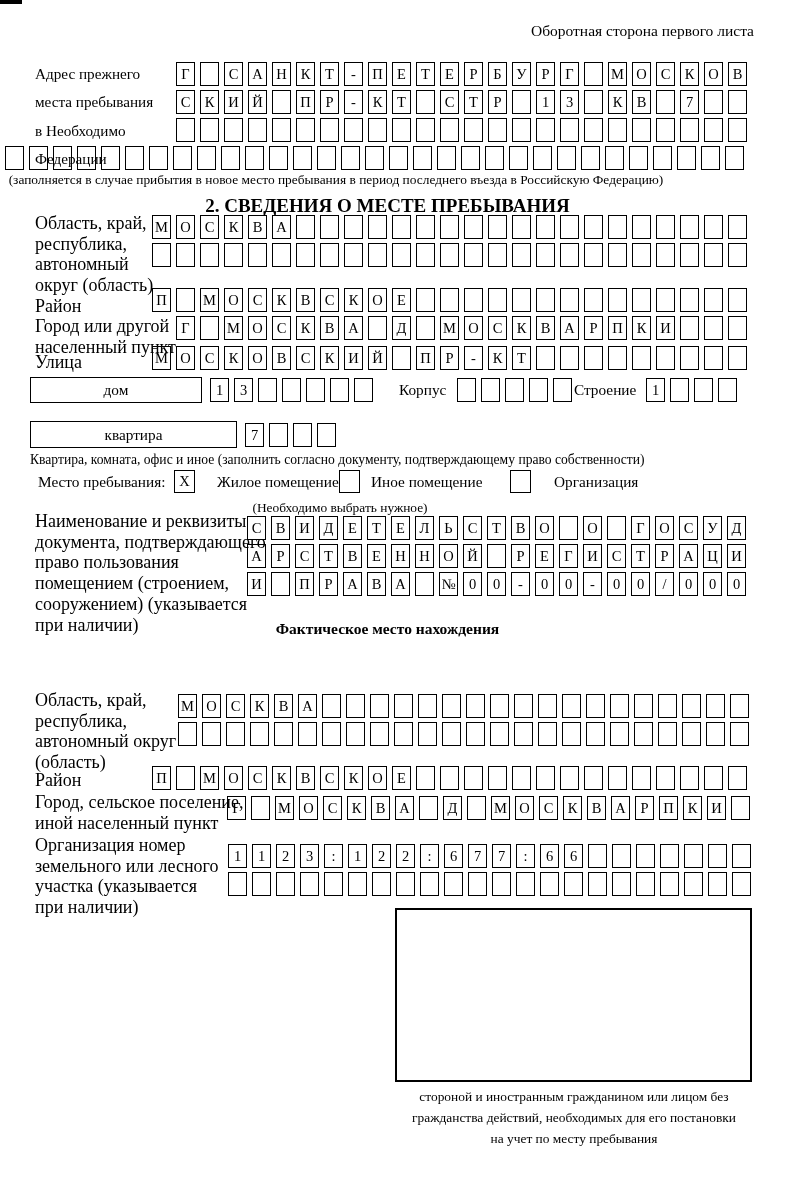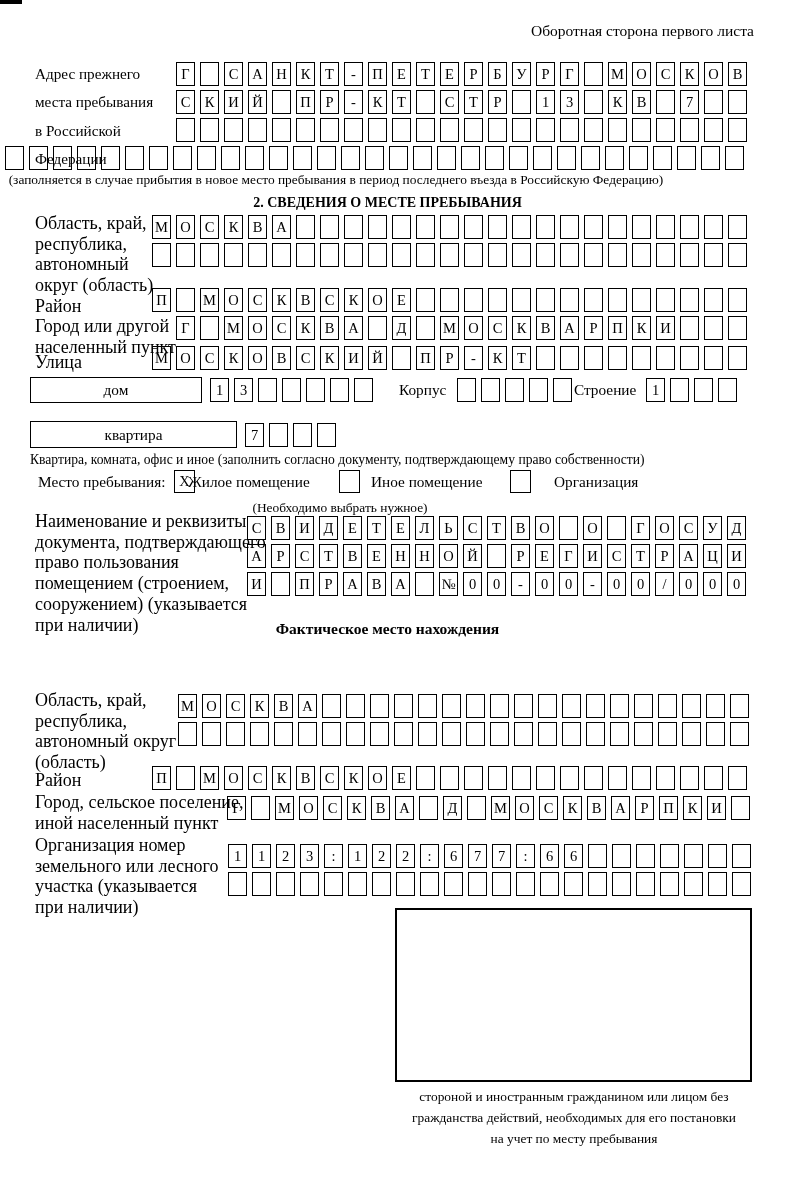--- a/index.html
+++ b/index.html
@@ -27,21 +27,21 @@
 
 <div class="page">
 
   <div class="artifact"></div>
 
   <div class="abs lbl" style="right:46px;top:22px;font-size:15.5px">Оборотная сторона первого листа</div>
 
   <div class="abs smalllbl" style="left:35px;top:60px;line-height:28.4px;font-size:15.2px">
       <div>Адрес прежнего</div>
       <div>места пребывания</div>
-      <div>в Российской</div>
+      <div>в Необходимо</div>
       <div>Федерации</div>
     </div>
   <div class="boxrow" style="left:176px;top:62px">
       <div class="cell">Г</div>
       <div class="cell"></div>
       <div class="cell">С</div>
       <div class="cell">А</div>
       <div class="cell">Н</div>
       <div class="cell">К</div>
       <div class="cell">Т</div>
@@ -143,21 +143,21 @@
       <div class="cell"></div>
       <div class="cell"></div>
       <div class="cell"></div>
       <div class="cell"></div>
       <div class="cell"></div>
       <div class="cell"></div>
       <div class="cell"></div>
     </div>
   <div class="abs note center" style="left:0;top:172px;width:672px;white-space:normal">(заполняется в случае прибытия в новое место пребывания в период последнего въезда в Российскую Федерацию)</div>
 
-  <div class="abs bold center" style="left:0;top:195px;width:775px;font-size:14px">2. СВЕДЕНИЯ О МЕСТЕ ПРЕБЫВАНИЯ</div>
+  <div class="abs bold center" style="left:0;top:195px;width:775px;font-size:19px">2. СВЕДЕНИЯ О МЕСТЕ ПРЕБЫВАНИЯ</div>
 
   <div class="abs smalllbl" style="left:35px;top:213px">
       <div>Область, край,</div>
       <div>республика,</div>
       <div>автономный</div>
       <div>округ (область)</div>
     </div>
   <div class="boxrow" style="left:152px;top:215px">
       <div class="cell">М</div>
       <div class="cell">О</div>
@@ -336,21 +336,21 @@
   <div class="boxrow" style="left:245px;top:423px">
       <div class="cell">7</div>
       <div class="cell"></div>
       <div class="cell"></div>
       <div class="cell"></div>
     </div>
   <div class="abs" style="left:30px;top:452px;font-size:13.6px">Квартира, комната, офис и иное (заполнить согласно документу, подтверждающему право собственности)</div>
 
   <div class="abs lbl" style="left:38px;top:473px">Место пребывания:</div>
   <div class="chk" style="left:174px;top:470px">X</div>
-  <div class="abs lbl" style="left:188px;top:473px">Жилое помещение</div>
+  <div class="abs lbl" style="left:217px;top:473px">Жилое помещение</div>
   <div class="chk" style="left:339px;top:470px"></div>
   <div class="abs lbl" style="left:371px;top:473px">Иное помещение</div>
   <div class="chk" style="left:510px;top:470px"></div>
   <div class="abs lbl" style="left:554px;top:473px">Организация</div>
   <div class="abs note center" style="left:120px;top:500px;width:440px">(Необходимо выбрать нужное)</div>
 
   <div class="abs smalllbl" style="left:35px;top:511px">
       <div>Наименование и реквизиты</div>
       <div>документа, подтверждающего</div>
       <div>право пользования</div>

